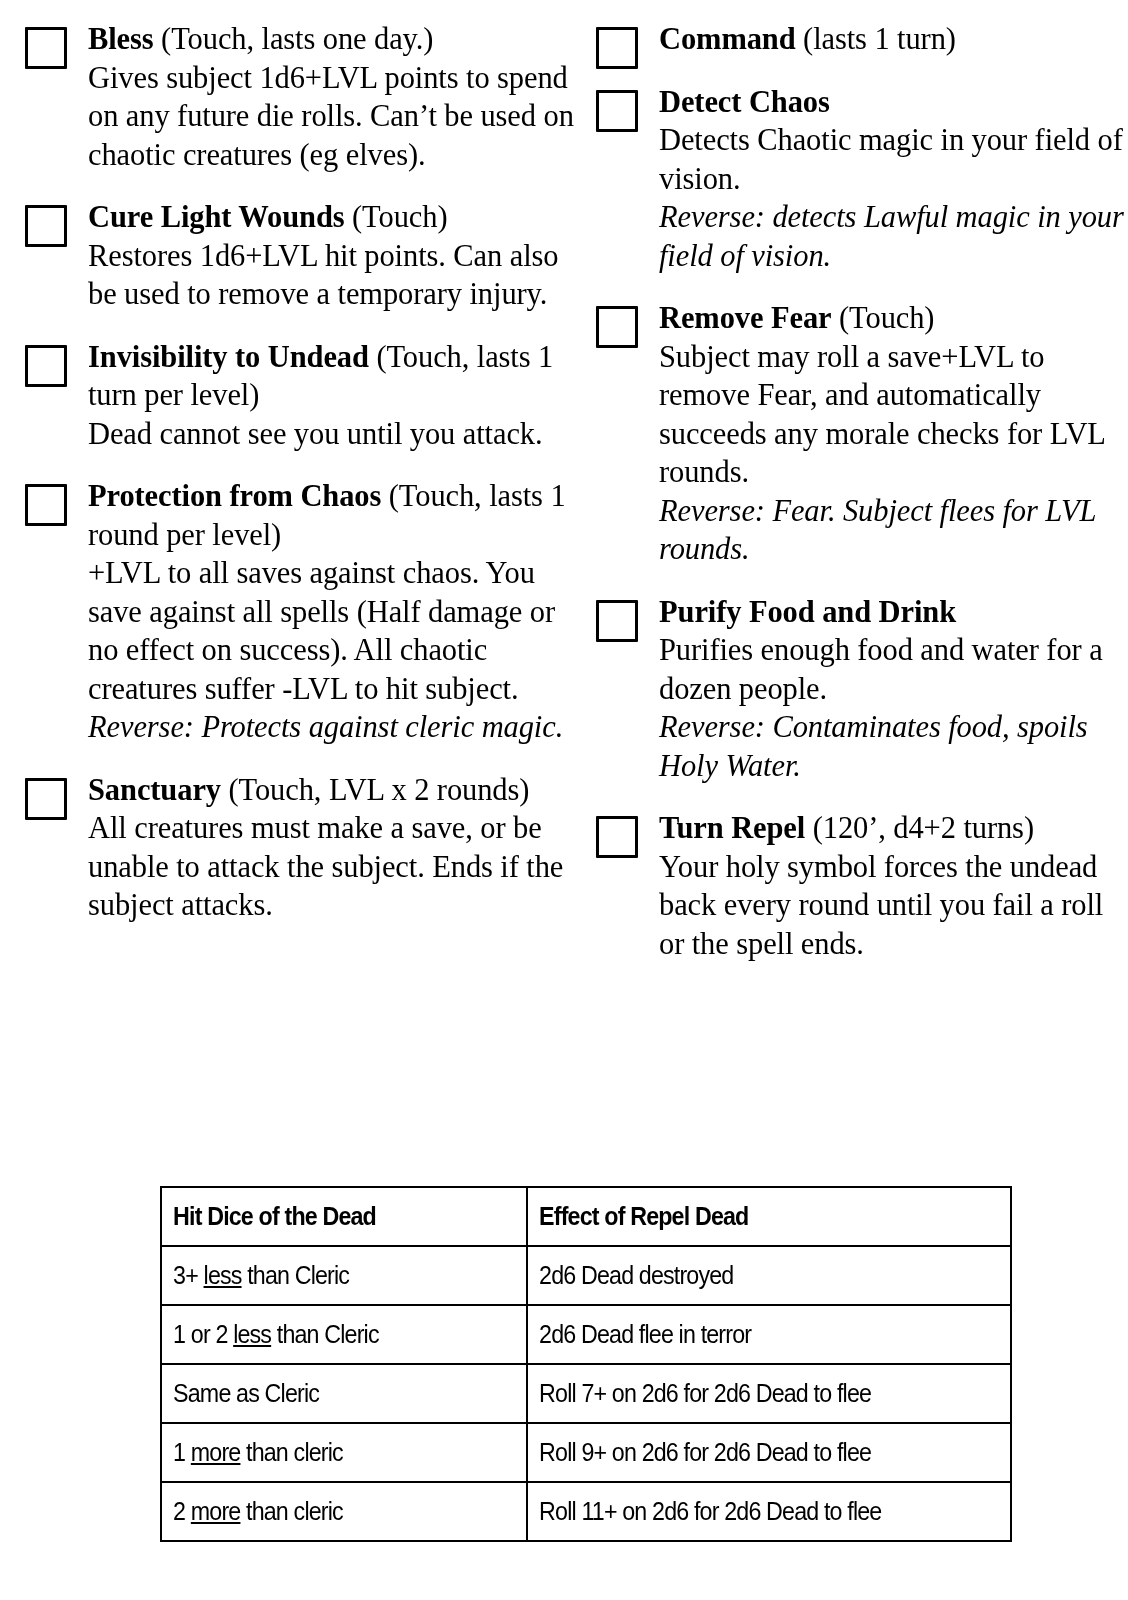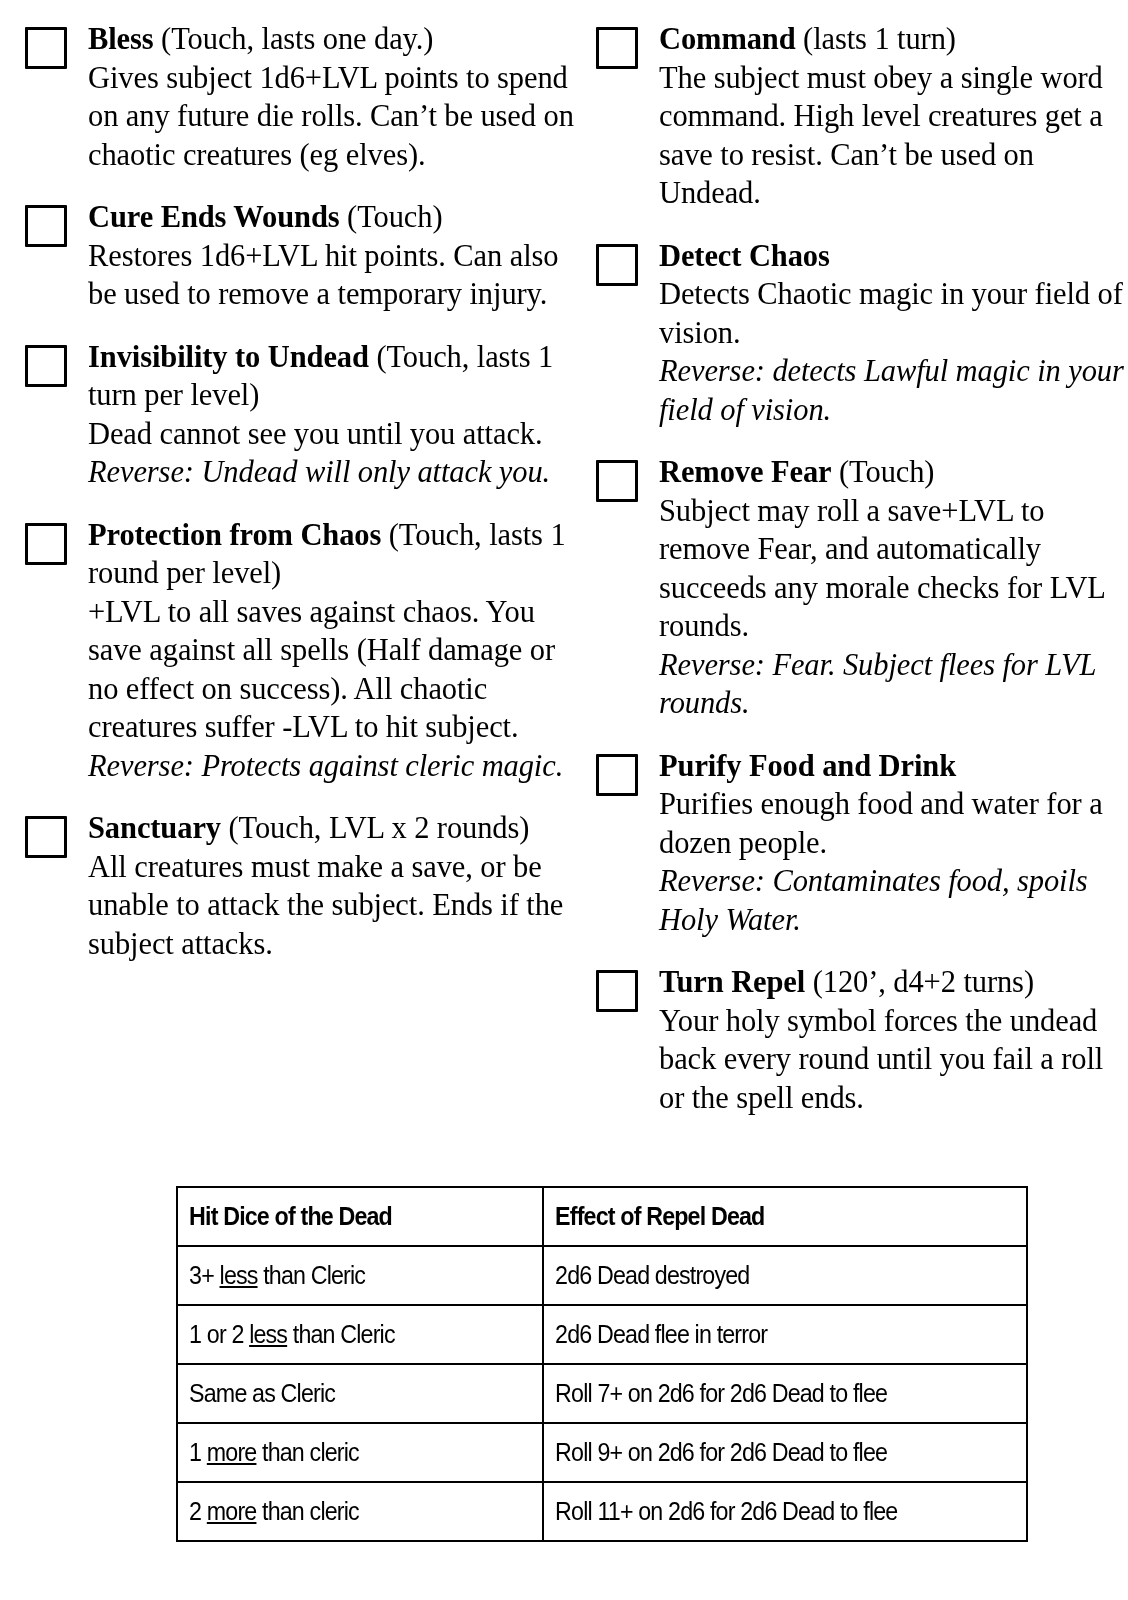--- a/index.html
+++ b/index.html
@@ -72,21 +72,21 @@
   .spell-reverse {
     font-style: italic;
   }
   .kw {
     font-weight: normal;
   }
 
   
   .undead-table-wrap {
     position: absolute;
-    left: 176px;
+    left: 160px;
     top: 1186px;
     width: 798px;
   }
   table.undead-table {
     border-collapse: collapse;
     width: 798px;
     font-family: "Liberation Sans", "DejaVu Sans", sans-serif;
     table-layout: fixed;
   }
   table.undead-table th,
@@ -120,31 +120,30 @@
       <div class="checkbox"></div>
       <div class="spell-text">
         <span class="spell-name">Bless</span><span> (Touch, lasts one day.)</span><br>
         <span>Gives subject </span><span class="kw">1d6+LVL</span><span> points to spend on any future die rolls. Can’t be used on chaotic creatures (eg elves).</span>
       </div>
     </div>
 
     <div class="spell-entry">
       <div class="checkbox"></div>
       <div class="spell-text">
-        <span class="spell-name">Cure Ends Wounds</span><span> (Touch)</span><br>
+        <span class="spell-name">Cure Light Wounds</span><span> (Touch)</span><br>
         <span>Restores </span><span class="kw">1d6+LVL</span><span> hit points. Can also be used to remove a temporary injury.</span><br>
       </div>
     </div>
 
     <div class="spell-entry">
       <div class="checkbox"></div>
       <div class="spell-text">
         <span class="spell-name">Invisibility to Undead</span><span> (Touch, lasts 1 turn per level)</span><br>
         <span>Dead cannot see you until you attack.</span><br>
-        <span class="spell-reverse">Reverse: Undead will only attack you.</span>
       </div>
     </div>
 
     <div class="spell-entry">
       <div class="checkbox"></div>
       <div class="spell-text">
         <span class="spell-name">Protection from Chaos</span><span> (Touch, lasts 1 round per level)</span><br>
         <span>+LVL to all saves against chaos. You save against all spells (Half damage or no effect on success). All chaotic creatures suffer -LVL to hit subject.</span><br>
         <span class="spell-reverse">Reverse: Protects against cleric magic.</span>
       </div>
@@ -159,21 +158,20 @@
     </div>
 
   </div>
 
   <div class="spell-col right">
 
     <div class="spell-entry first">
       <div class="checkbox"></div>
       <div class="spell-text">
         <span class="spell-name">Command</span><span> (lasts 1 turn)</span><br>
-        <span>The subject must obey a single word command. High level creatures get a save to resist. Can’t be used on Undead.</span>
       </div>
     </div>
 
     <div class="spell-entry">
       <div class="checkbox"></div>
       <div class="spell-text">
         <span class="spell-name">Detect Chaos</span><span></span><br>
         <span>Detects Chaotic magic in your field of vision.</span><br>
         <span class="spell-reverse">Reverse: detects Lawful magic in your field of vision.</span>
       </div>

